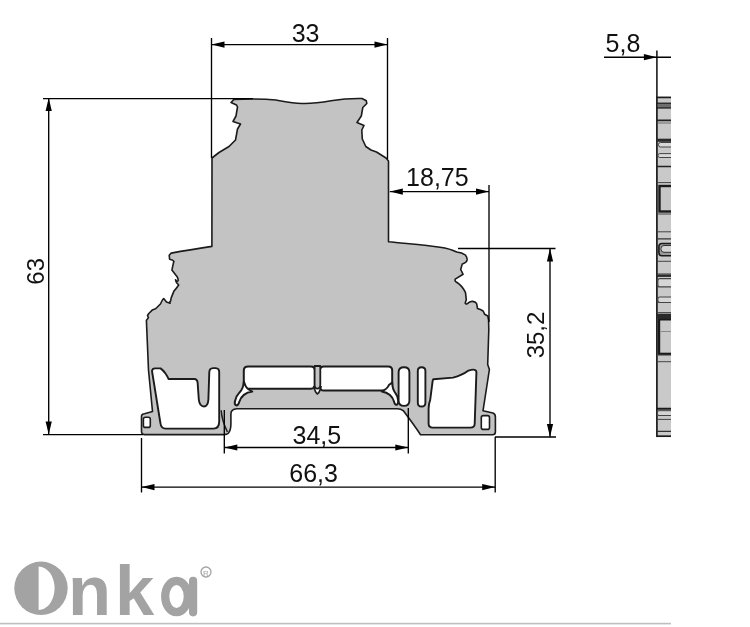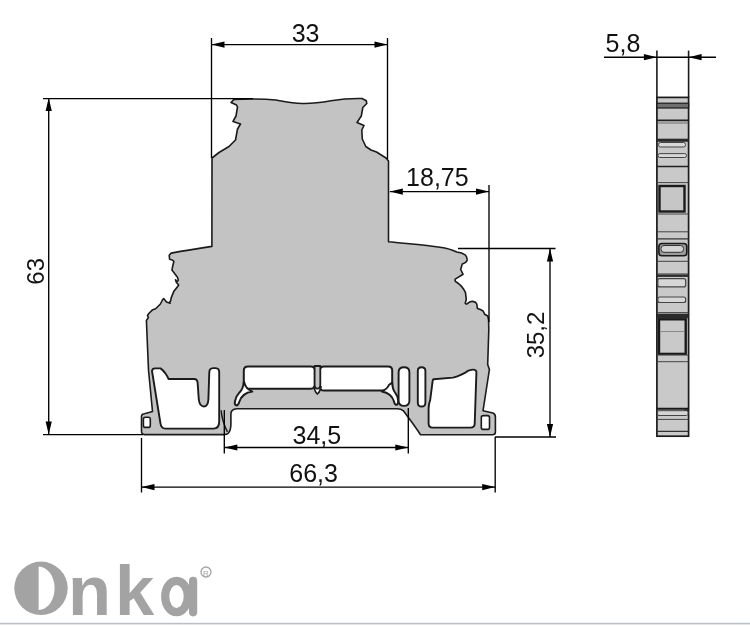--- a/index.html
+++ b/index.html
@@ -1,16 +1,16 @@
 <!DOCTYPE html>
 <html><head>
 <meta charset="utf-8">
 <style>
   html,body{margin:0;padding:0;background:#ffffff;}
-  .page{position:relative;width:750px;height:627px;background:#fff;overflow:hidden;}
+  .page{position:relative;width:671px;height:627px;background:#fff;overflow:hidden;}
   svg{position:absolute;left:0;top:0;}
   text{font-family:"Liberation Sans", sans-serif;}
 </style>
 </head>
 <body>
 <div class="page">
 <svg width="750" height="627" viewBox="0 0 750 627">
 
   <path d="M234,99.4
            C246,98.9 264,98.9 276,100 C285,101.6 291,103.2 302,103.5 C312,103.8 321,102.6 331,100.8 C341,99.1 353,98.3 362,98.5

